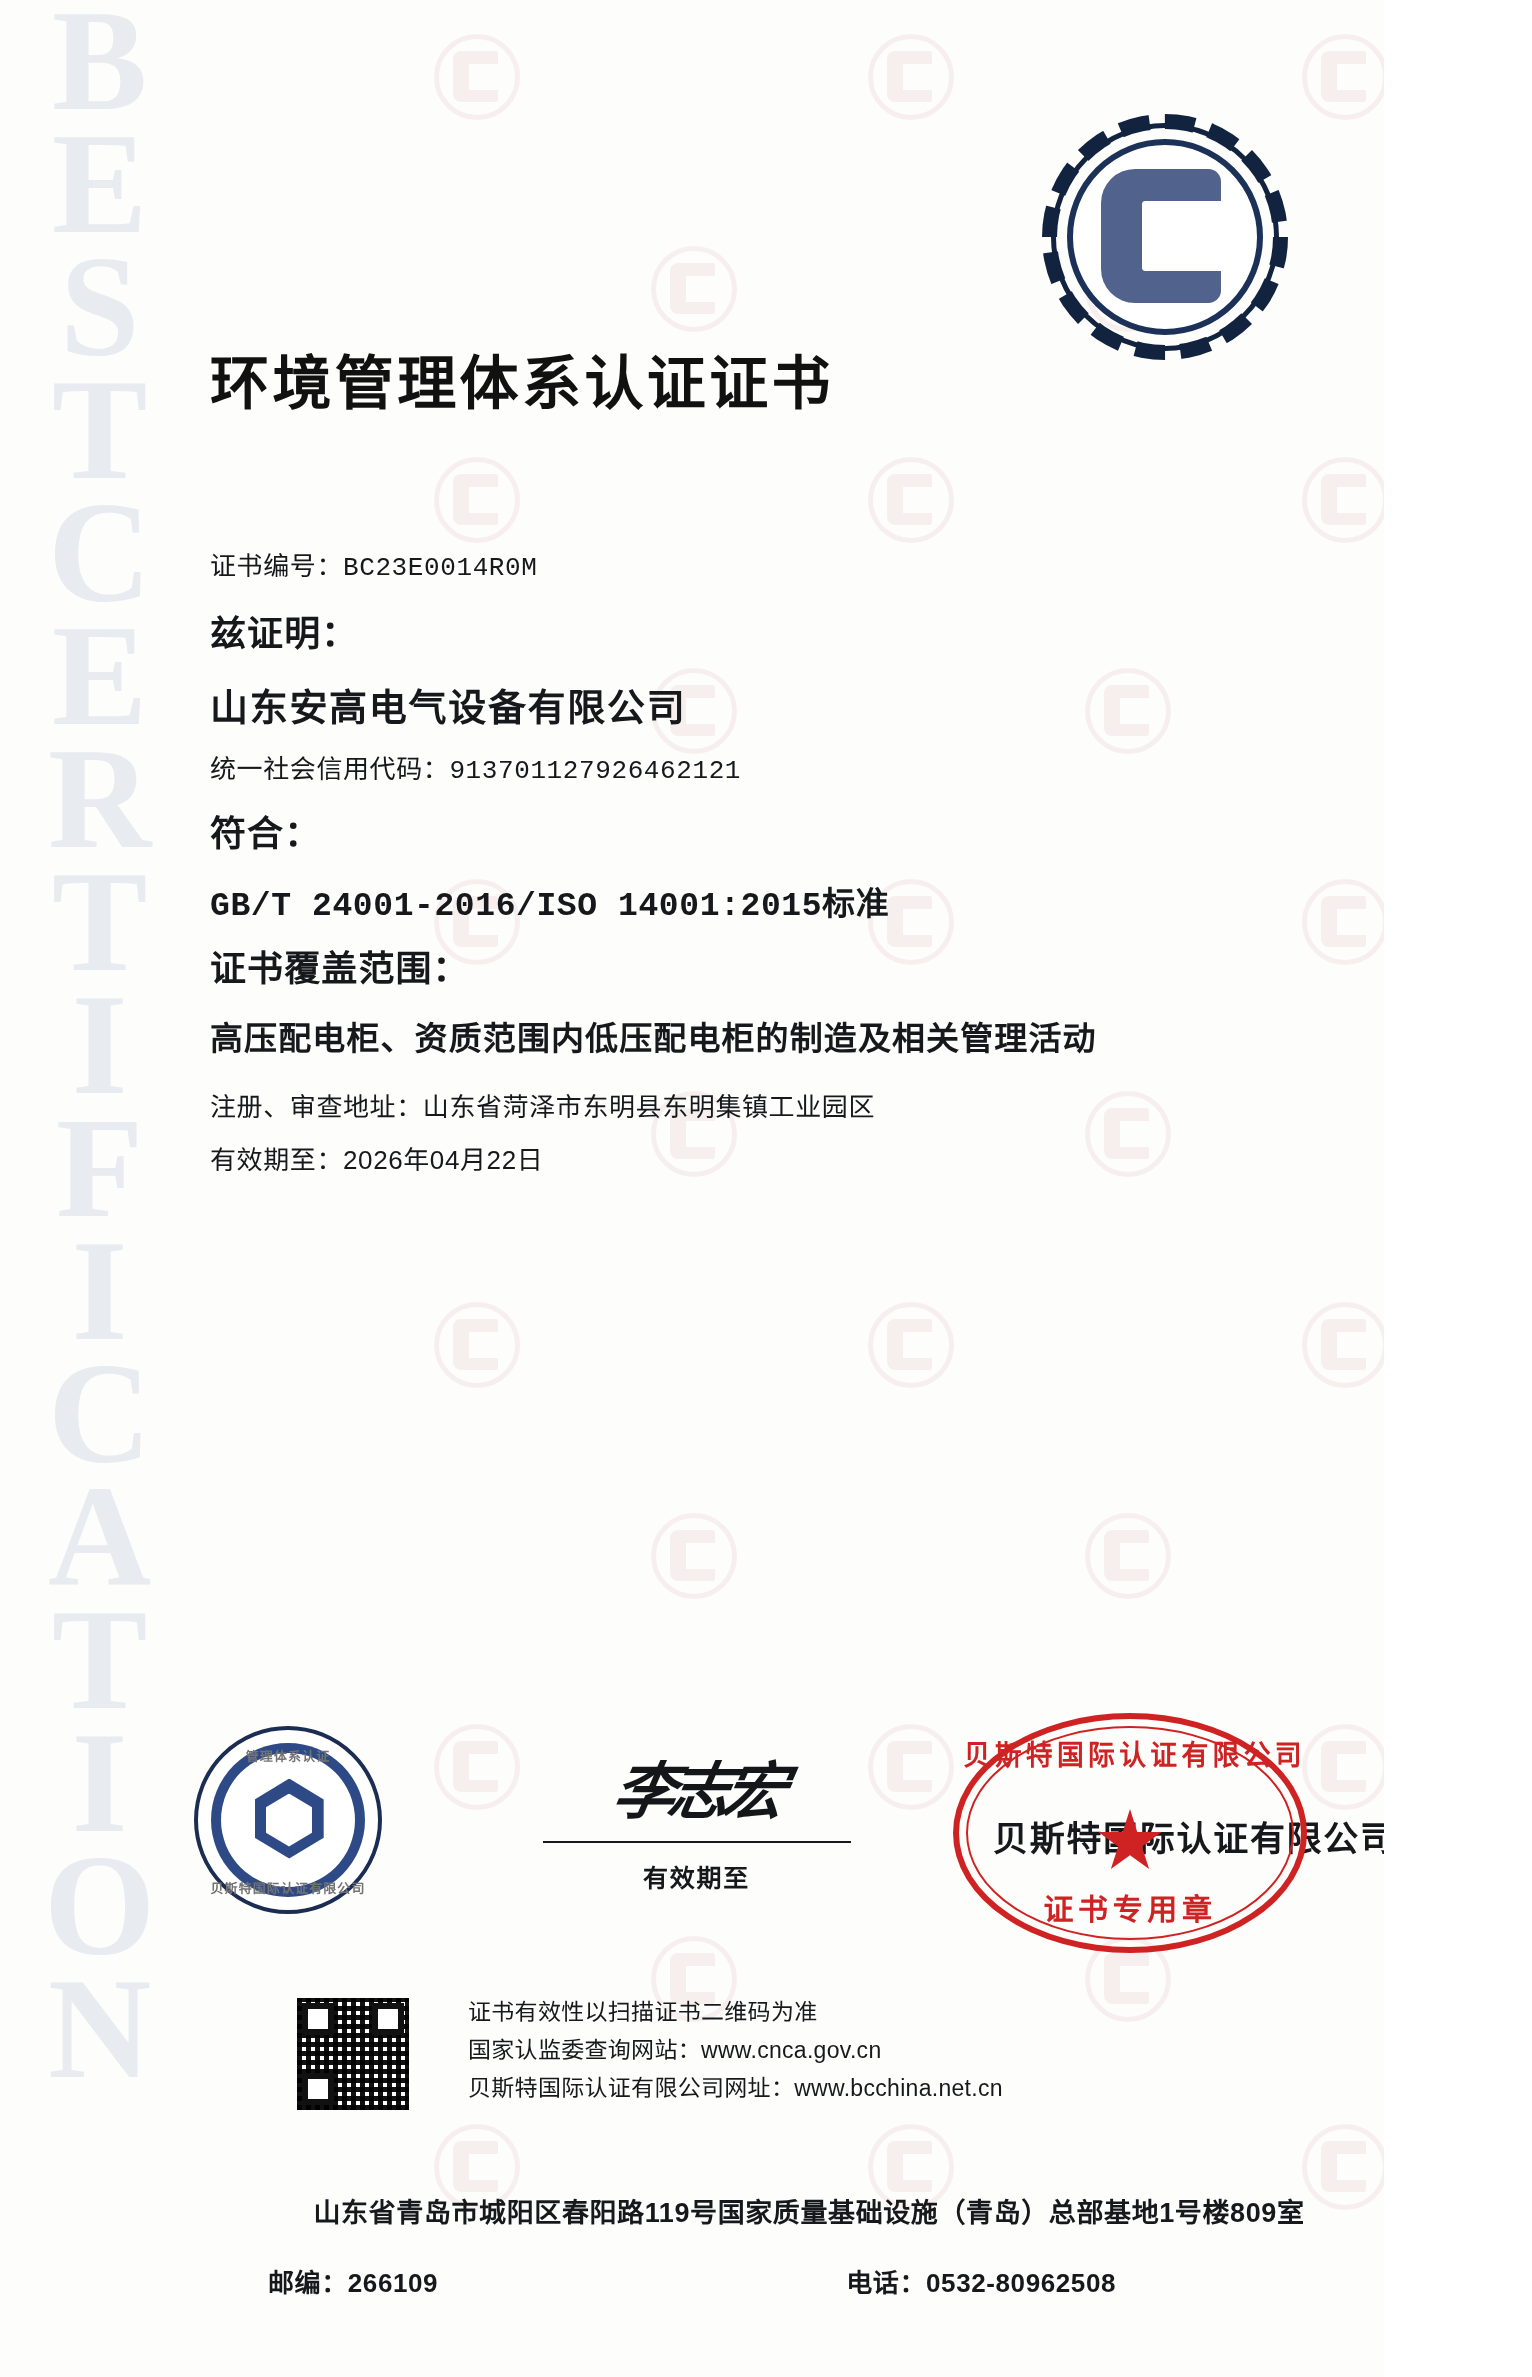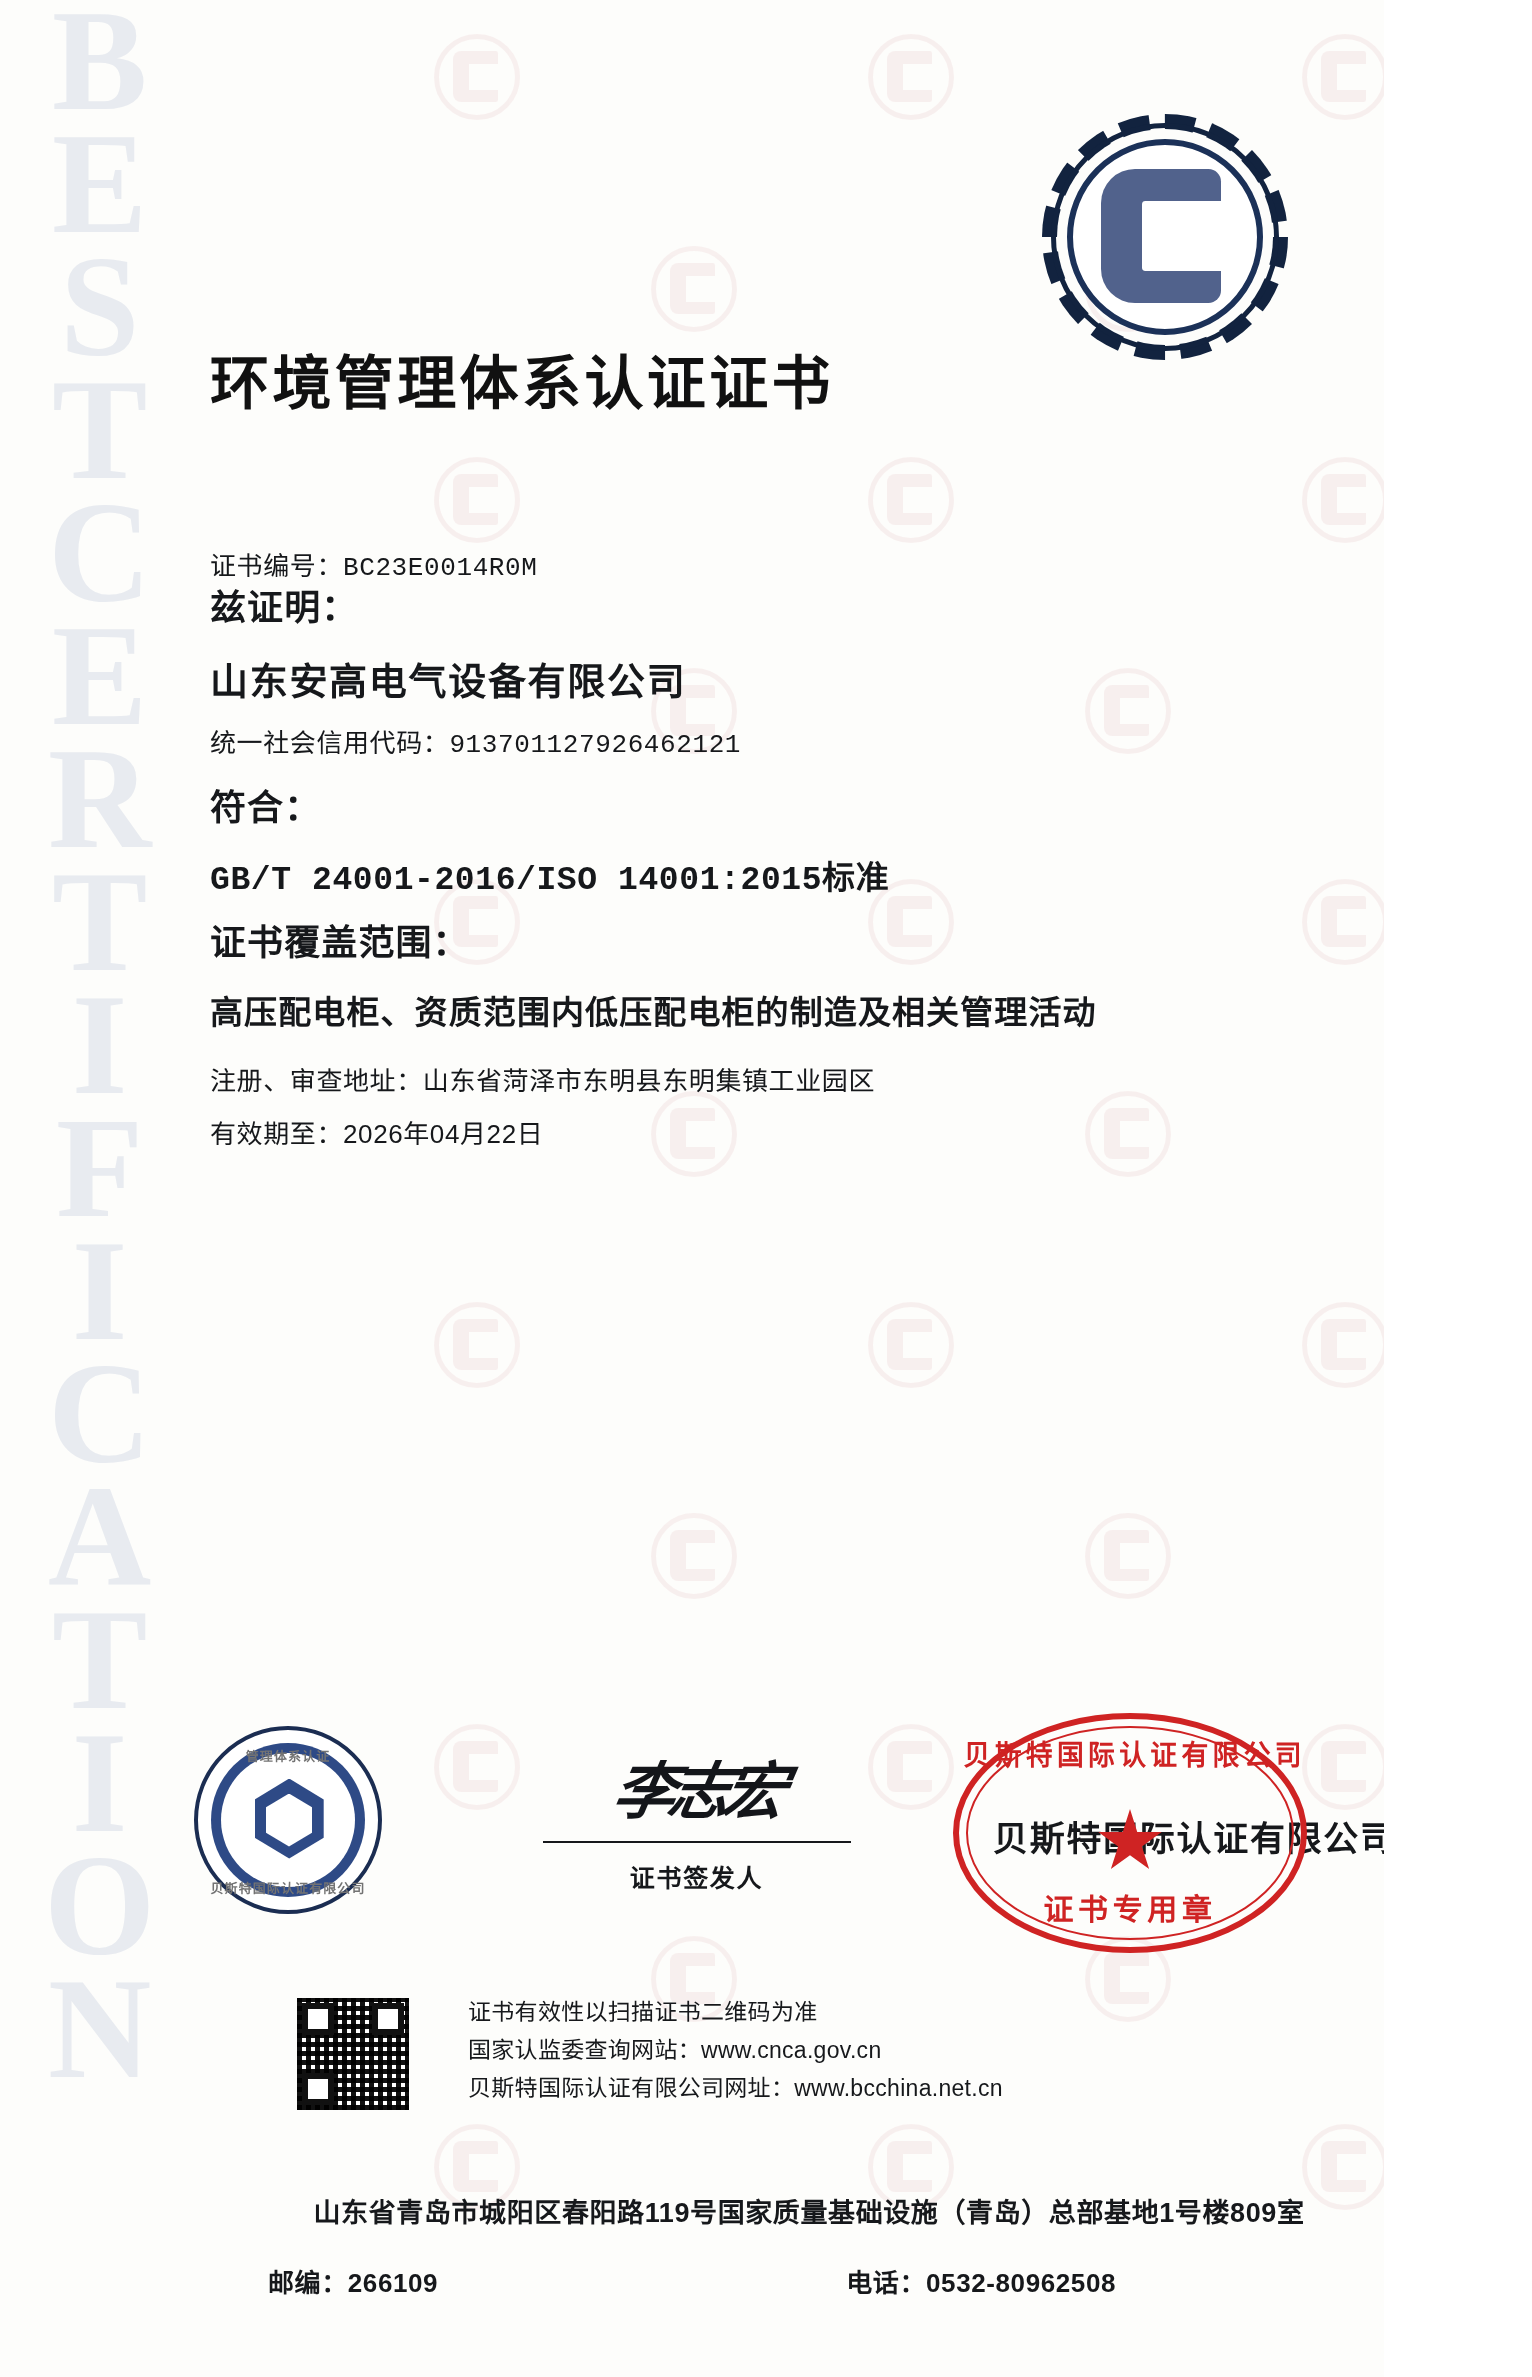--- a/index.html
+++ b/index.html
@@ -168,21 +168,21 @@
     font-size: 33px;
     font-weight: 700;
     letter-spacing: 0.6px;
     font-family: "Liberation Mono", "DejaVu Sans Mono", monospace;
   }
   .l-scope {
     font-size: 33px;
     font-weight: 700;
     letter-spacing: 1.1px;
   }
-  .mb-a { }
+  .mb-a { margin-bottom: 26px; }
   .mb-b { margin-bottom: 23px; }
   .mb-c { margin-bottom: 19.4px; }
   .mb-d { margin-bottom: 28.5px; }
   .mb-e { margin-bottom: 16px; }
   .mono { font-family: "Liberation Mono", "DejaVu Sans Mono", monospace; }
 
   
   .sig-zone {
     position: absolute;
     left: 194px;
@@ -672,21 +672,21 @@
           <div class="hex"></div>
           <div class="hex-in"></div>
         </div>
       <div class="txt-top">管理体系认证</div>
       <div class="txt-bot">贝斯特国际认证有限公司</div>
     </div>
 
     <div class="sign-wrap">
       <div class="signature">李志宏</div>
       <div class="sign-rule"></div>
-      <div class="sign-label">证书签发人</div>
+      <div class="sign-label">有效期至</div>
     </div>
 
     <div class="company-name">贝斯特国际认证有限公司</div>
 
     <div class="seal">
       <div class="oval"></div>
       <div class="oval2"></div>
       <div class="arc-text">贝斯特国际认证有限公司</div>
       <div class="star"></div>
       <div class="bottom-text">证书专用章</div>

